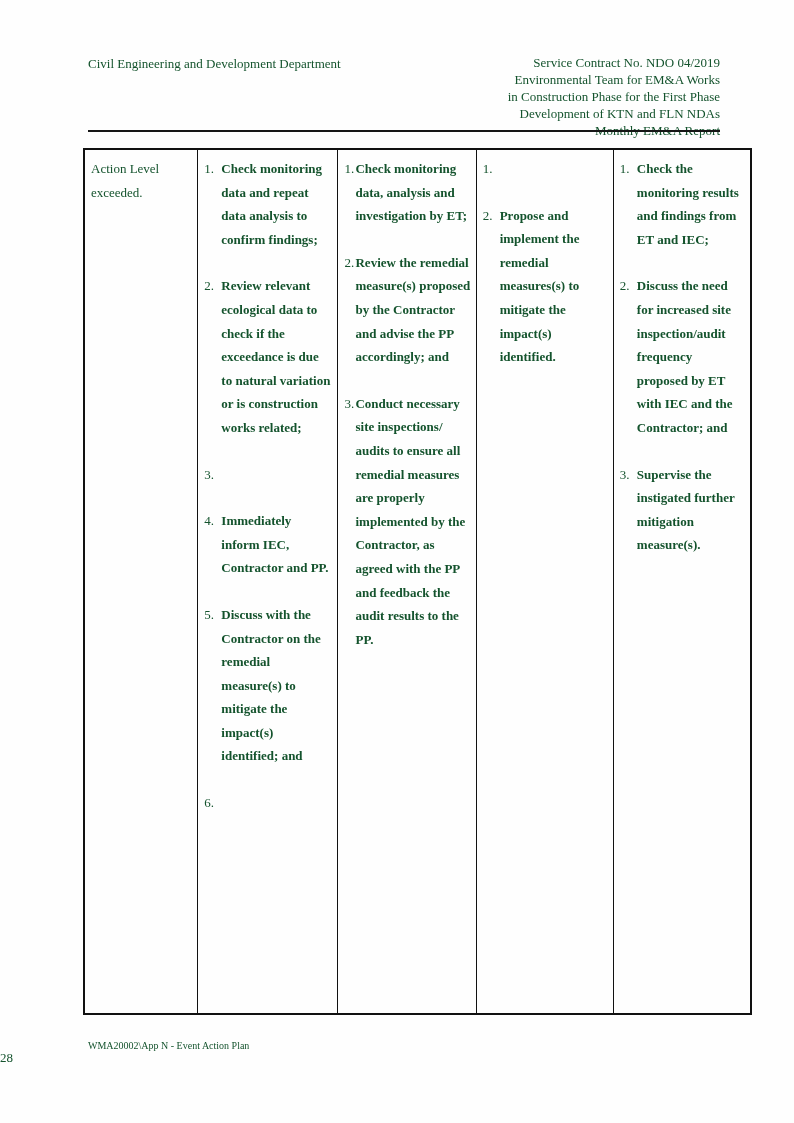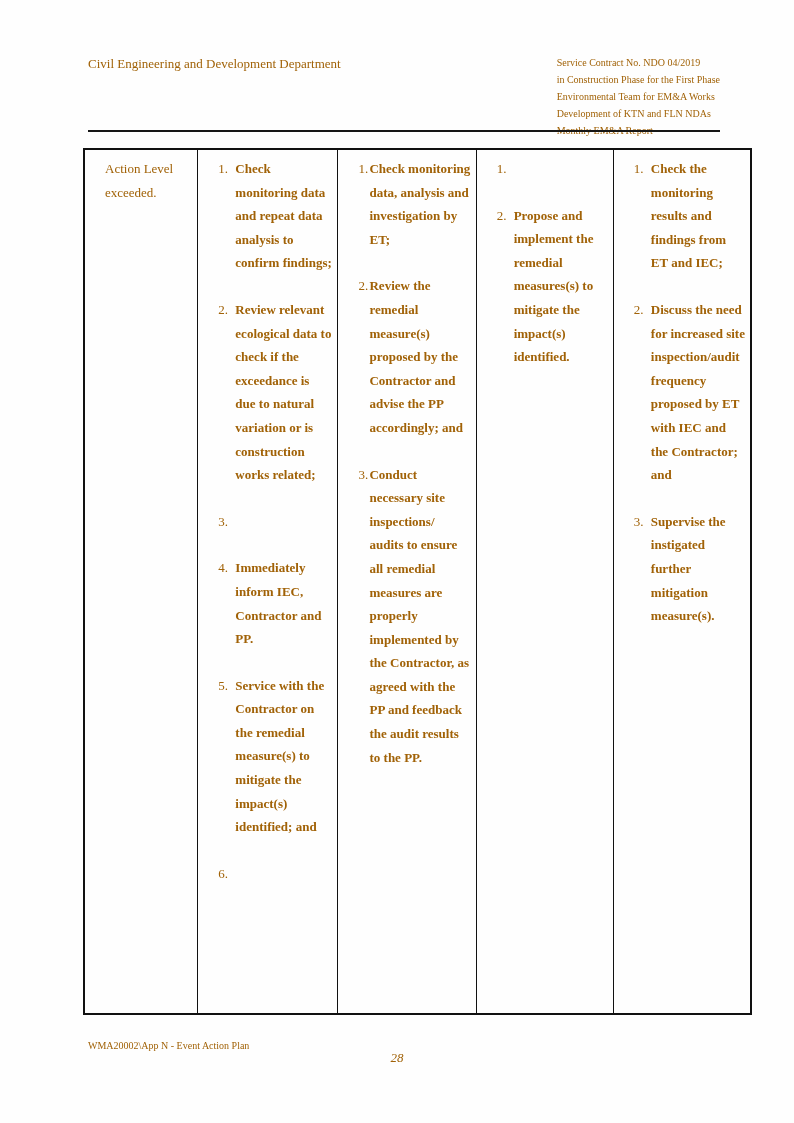--- a/index.html
+++ b/index.html
@@ -7,38 +7,38 @@
     padding: 0;
     background: #e8e8e8;
     font-family: "Liberation Serif", "DejaVu Serif", serif;
   }
   .page {
     position: relative;
     width: 794px;
     height: 1123px;
     margin: 0 auto;
     background: #fefefe;
-    color: #a16207;
+    color: #14532d;
     overflow: hidden;
   }
 
   
   .header-left {
     position: absolute;
     left: 88px;
     top: 56px;
     font-size: 13px;
     white-space: nowrap;
   }
   .header-right {
     position: absolute;
     right: 74px;
     top: 54px;
-    text-align: left;
-    font-size: 10px;
+    text-align: right;
+    font-size: 13px;
     line-height: 17px;
     font-family: Liberation Serif, serif;
   }
   .header-rule {
     position: absolute;
     left: 88px;
     top: 130px;
     width: 632px;
     height: 0;
     border-top: 2px solid #161616;
@@ -53,21 +53,21 @@
     height: 867px;
     box-sizing: border-box;
     border: 2px solid #111;
     display: flex;
     flex-direction: row;
     background: #fefefe;
   }
   .cell {
     box-sizing: border-box;
     border-right: 1px solid #111;
-    padding: 7px 5px 4px 20px;
+    padding: 7px 5px 4px 6px;
     font-size: 13px;
     line-height: 23.6px;
     overflow: hidden;
   }
   .cell:last-child { border-right: none; }
   .cell.c1 { width: 114px; }
   .cell.c2 { width: 141px; }
   .cell.c3 { width: 139px; }
   .cell.c4 { width: 138px; }
   .cell.c5 { width: 137px; }
@@ -92,39 +92,38 @@
     left: 88px;
     top: 1040px;
     font-size: 10px;
     white-space: nowrap;
   }
   .footer-page {
     position: absolute;
     left: 0;
     top: 1050px;
     width: 100%;
-    text-align: center;
-    font-size: 13px;
-    font-style: italic;
+    text-align: left;
+    font-size: 13px;
   }
 </style>
 </head>
 <body>
 
 <div class="page">
 
   <div class="header-left">Civil Engineering and Development Department</div>
 
   <div class="header-right">
 
       <div class="hdr-line">Service Contract No. NDO 04/2019</div>
 
+      <div class="hdr-line">Environmental Team for EM&amp;A Works</div>
+
       <div class="hdr-line">in Construction Phase for the First Phase</div>
-
-      <div class="hdr-line">Environmental Team for EM&amp;A Works</div>
 
       <div class="hdr-line">Development of KTN and FLN NDAs</div>
 
       <div class="hdr-line">Monthly EM&amp;A Report</div>
     </div>
 
   <div class="header-rule"></div>
 
   <div class="eap-table">
 
@@ -148,21 +147,21 @@
           <span class="num">3.</span>
         </div>
 
         <div class="item">
           <span class="num">4.</span>
           <span class="txt">Immediately inform IEC, Contractor and PP.</span>
         </div>
 
         <div class="item">
           <span class="num">5.</span>
-          <span class="txt">Service with the Contractor on the remedial measure(s) to mitigate the impact(s) identified; and</span>
+          <span class="txt">Discuss with the Contractor on the remedial measure(s) to mitigate the impact(s) identified; and</span>
         </div>
 
         <div class="item">
           <span class="num">6.</span>
         </div>
       </div>
 
     <div class="cell c3">
 
         <div class="item">

